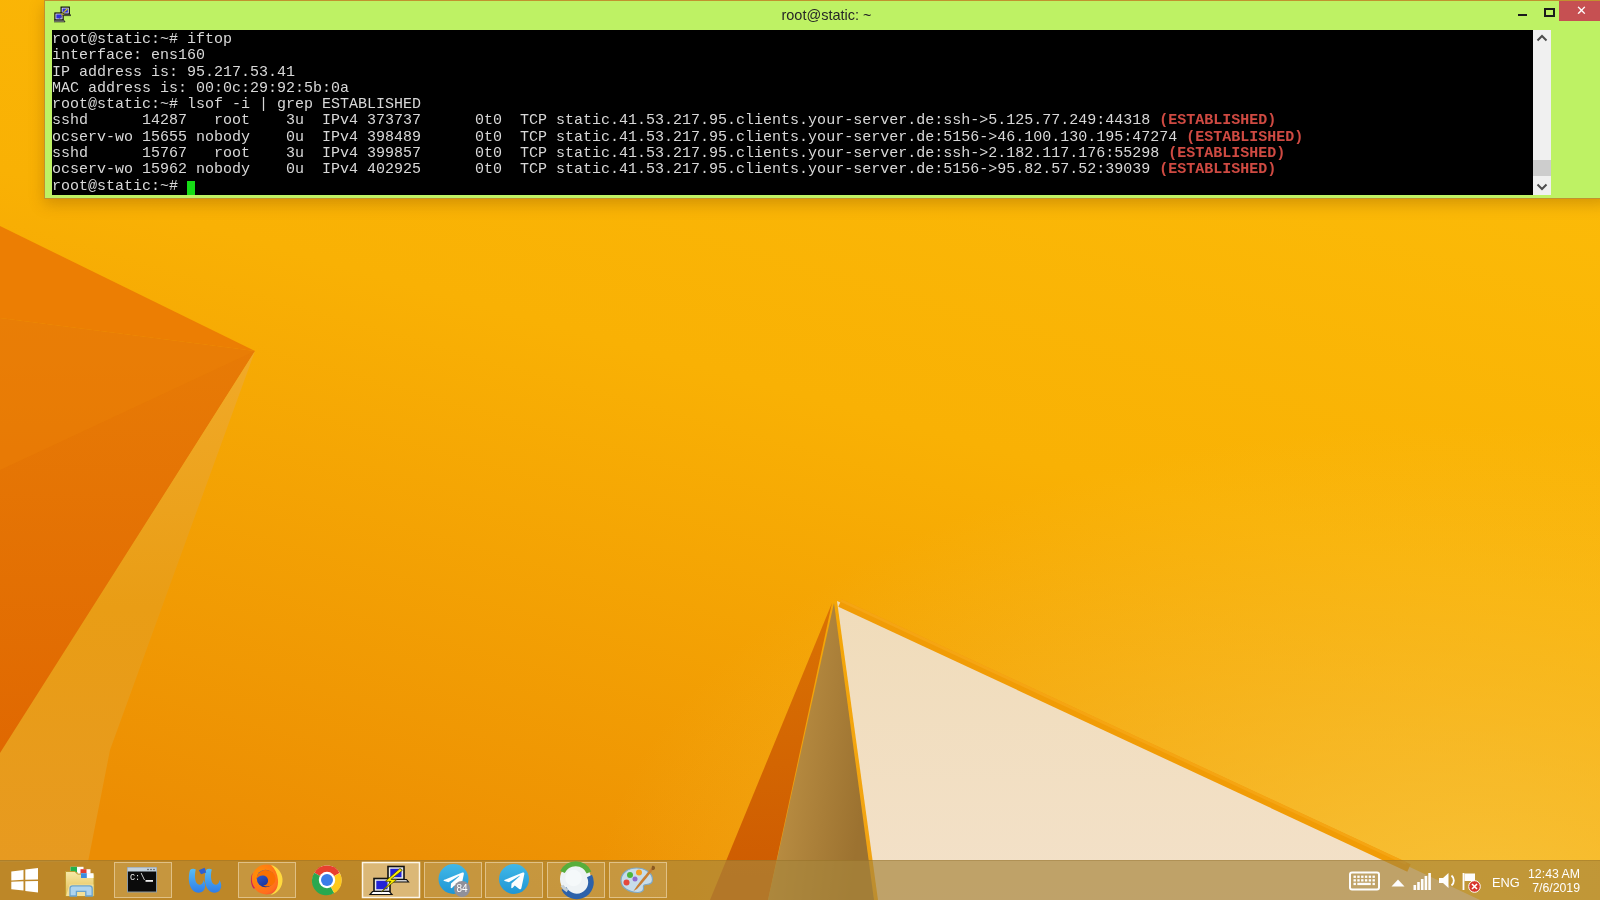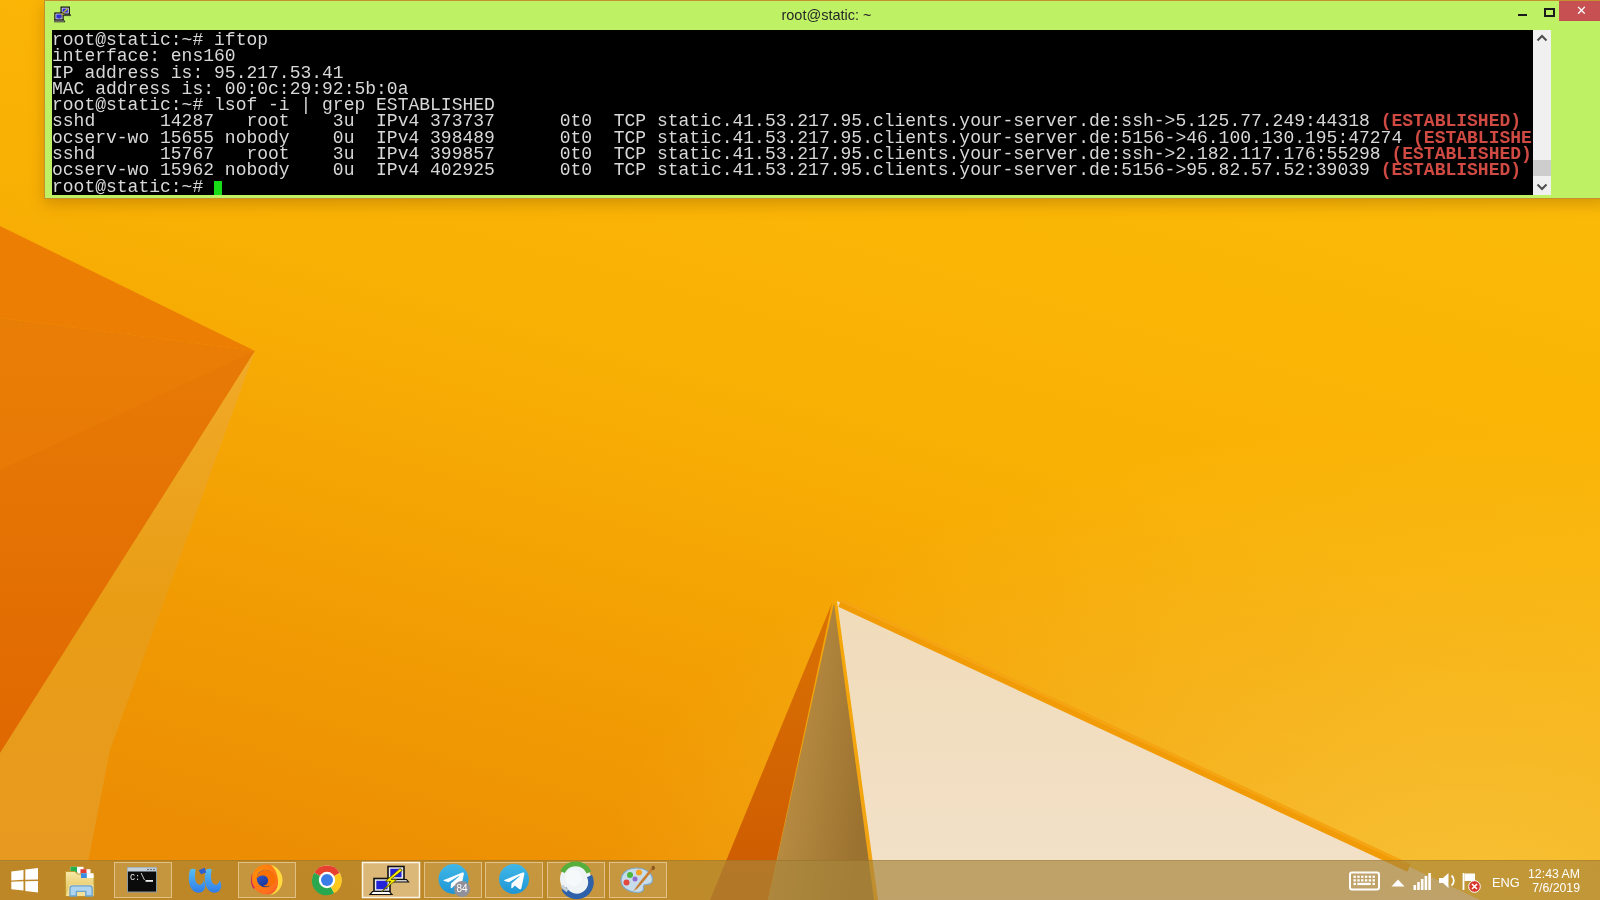--- a/index.html
+++ b/index.html
@@ -7,21 +7,21 @@
   #wall{position:absolute;left:0;top:0;width:1600px;height:900px;}
   
   #win{position:absolute;left:44px;top:0;width:1565px;height:199px;background:#bef264;border:1px solid #c1922f;box-sizing:border-box;box-shadow:0 5px 14px rgba(100,50,0,0.26);}
   #titlebar{position:absolute;left:0;top:0;width:100%;height:29px;}
   #ptico{position:absolute;left:9px;top:5px;width:17px;height:17px;}
   #title{position:absolute;left:0;top:0;width:100%;height:29px;line-height:28px;text-align:center;font-size:14.5px;color:#262626;}
   #btn-min{position:absolute;right:81px;top:13px;width:9px;height:2px;background:#1b1b1b;}
   #btn-max{position:absolute;right:53px;top:7px;width:7px;height:5px;border:2px solid #1b1b1b;}
   #btn-close{position:absolute;right:4px;top:0px;width:45px;height:20px;background:#c65052;color:#fff;text-align:center;line-height:20px;font-size:13px;}
   #client{position:absolute;left:7px;top:29px;width:1481px;height:165px;background:#000;}
-  #term{margin:0;position:absolute;left:0px;top:2px;font-family:"Liberation Mono",monospace;font-size:18px;line-height:16.3px;color:#d8d8d8;letter-spacing:0;}
+  #term{margin:0;position:absolute;left:0px;top:2px;font-family:"Liberation Mono",monospace;font-size:15px;line-height:16.3px;color:#d8d8d8;letter-spacing:0;}
   #term .r{color:#cf4a42;font-weight:bold;}
   #cur{display:inline-block;width:8px;height:14px;background:#16dd16;vertical-align:-2px;}
   #sbar{position:absolute;left:1488px;top:29px;width:18px;height:165px;background:#f0f0f0;}
   #sbar .thumb{position:absolute;left:0px;top:130px;width:18px;height:16px;background:#cdcdcd;}
   #sbar svg{position:absolute;left:3px;}
   
   #taskbar{position:absolute;left:0;top:860px;width:1600px;height:40px;background:rgba(166,132,59,0.68);border-top:1px solid rgba(120,80,10,0.2);box-sizing:border-box;}
 </style>
 </head>
 <body>

